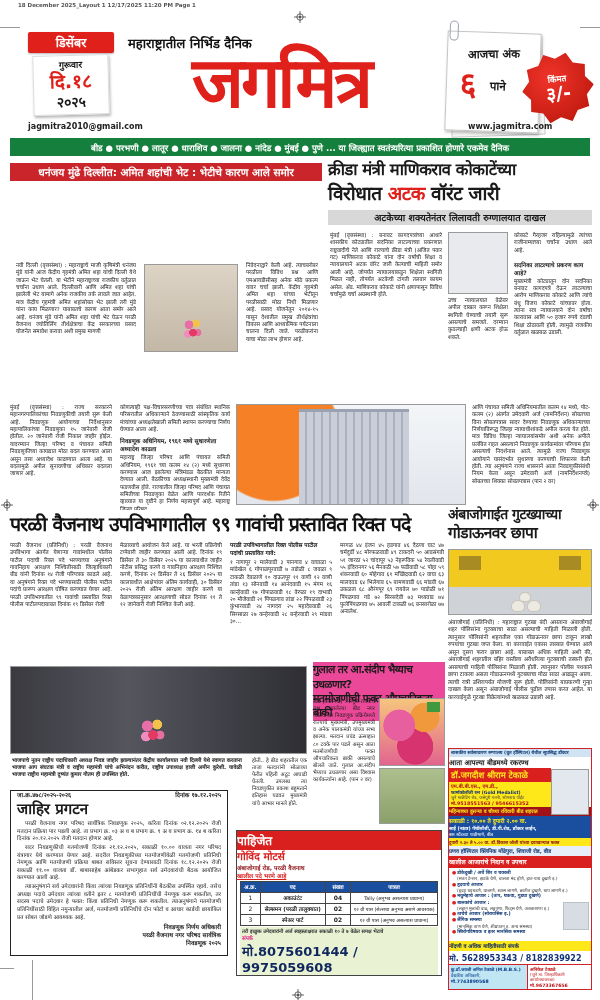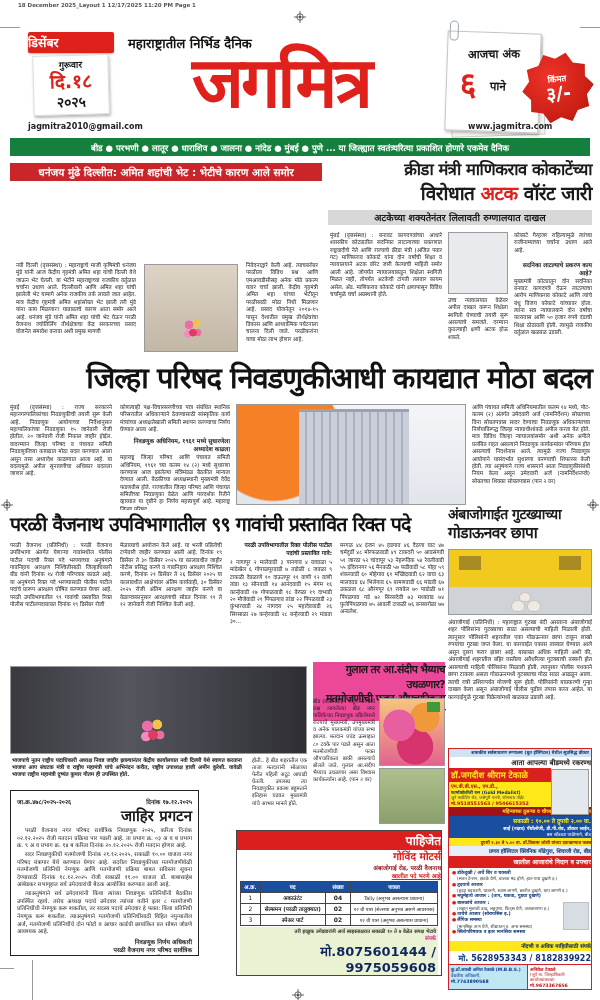--- a/index.html
+++ b/index.html
@@ -1,21 +1,21 @@
 <!DOCTYPE html>
 <html><head>
 <meta charset="utf-8">
 <style>
   *{margin:0;padding:0;box-sizing:border-box}
   html,body{background:#fff}
   .page{position:relative;width:600px;height:1000px;margin:0 auto;background:#fff;overflow:hidden;
         font-family:"DejaVu Sans","Liberation Sans",sans-serif;color:#1a1a1a}
   .abs{position:absolute}
   .tiny{font-size:5.5px;line-height:1.34;text-align:justify;color:#1b1b1b;overflow:hidden}
-  .ctr{text-align:right}
+  .ctr{text-align:left}
   .photo{position:absolute;overflow:hidden;border:0.5px solid #9a9a9a}
   .person{position:absolute;display:flex;flex-direction:column;align-items:center;width:var(--w)}
   .bouquet{position:absolute;background:
     radial-gradient(circle at 30% 30%, #e86ea8 0 18%, transparent 20%),
     radial-gradient(circle at 65% 25%, #f3c24a 0 16%, transparent 18%),
     radial-gradient(circle at 50% 60%, #e23a62 0 20%, transparent 22%),
     radial-gradient(circle at 25% 65%, #f08bbf 0 16%, transparent 18%),
     radial-gradient(circle at 75% 60%, #e66fa0 0 15%, transparent 17%)}
   .sack{position:absolute;background:#eceae2;border-radius:50% 50% 40% 40%;border:0.5px solid #c8c4b8}
   .reg{position:absolute;width:12px;height:12px}
@@ -63,21 +63,21 @@
       </svg>
   </div>
   <div class="trim" style="left:0;top:27px;width:20px;height:1px"></div>
   <div class="trim" style="left:580px;top:27px;width:20px;height:1px"></div>
   <div class="trim" style="left:32px;top:960px;width:1px;height:40px"></div>
   <div class="trim" style="left:0;top:968px;width:14px;height:1px"></div>
 
   <div class="abs" style="left:0;top:30px;width:600px;height:106px">
 
     <div class="abs" style="left:28px;top:2px;width:86px;height:92px">
-      <div style="background:#e0201b;color:#fff;font-weight:bold;font-size:12.5px;padding:2px 0;border-radius:2px;box-shadow:0 1px 2px rgba(0,0,0,.3)">डिसेंबर</div>
+      <div style="background:#e0201b;color:#fff;font-weight:bold;font-size:12.5px;text-align:center;padding:2px 0;border-radius:2px;box-shadow:0 1px 2px rgba(0,0,0,.3)">डिसेंबर</div>
       <div style="background:#fff;margin:2px 5px 0;box-shadow:1px 2px 3px rgba(0,0,0,.3);transform:rotate(-1.5deg);text-align:center;padding:2px 0 3px;border:0.5px solid #ddd">
         <div style="font-size:9px;font-weight:bold">गुरूवार</div>
         <div style="font-size:19px;font-weight:bold;color:#e0201b;line-height:1.1">दि.१८</div>
         <div style="font-size:14px;font-weight:bold">२०२५</div>
       </div>
     </div>
 
     <div class="abs" style="left:128px;top:4px;font-size:13px;font-weight:bold;color:#111">महाराष्ट्रातील निर्भिड दैनिक</div>
     <div class="abs" style="left:116px;top:10px;width:330px;text-align:center;font-size:70px;font-weight:bold;color:#e0201b;letter-spacing:-3px;line-height:1.25">जगमित्र</div>
 
@@ -130,21 +130,20 @@
       </div>
       <div class="abs" style="right:0;top:0;width:78px;height:126px">
         <div class="tiny" style="height:28px">कोकाटे गैरहजर राहिल्यामुळे त्यांच्या राजीनाम्याच्या चर्चांना उधाण आले आहे.</div>
         <div class="ctr" style="font-size:6px;font-weight:bold;line-height:1.3;margin:1px 0">सदनिका लाटल्याचे प्रकरण काय आहे?</div>
         <div class="tiny" style="height:80px">मुख्यमंत्री कोट्यातून दोन सदनिका बनावट कागदपत्रे देऊन लाटल्याचा आरोप माणिकराव कोकाटे आणि त्यांचे बंधू विजय कोकाटे यांच्यावर होता. त्यांना सत्र न्यायालयाने दोन वर्षांचा कारावास आणि ५० हजार रुपये दंडाची शिक्षा ठोठावली होती. त्यामुळे राजकीय वर्तुळात खळबळ उडाली.</div>
       </div>
     </div>
   </div>
 
   <div class="abs" style="left:8px;top:360px;width:584px;height:147px">
-    <div class="ctr" style="font-size:29px;font-weight:bold;letter-spacing:-1px;color:#121212;line-height:1.3">जिल्हा परिषद निवडणुकीआधी कायद्यात मोठा बदल</div>
     <div class="abs" style="left:0;right:0;top:44px;bottom:0">
       <div class="abs tiny" style="left:2px;top:0;width:102px;height:102px">मुंबई (वृत्तसंस्था) : राज्य सरकारने महानगरपालिकांच्या निवडणुकीची तयारी सुरू केली आहे. निवडणूक आयोगाच्या निर्देशानुसार महापालिकांच्या निवडणुका १५ जानेवारी रोजी होतील. २० जानेवारी रोजी निकाल जाहीर होईल. यादरम्यान जिल्हा परिषद व पंचायत समिती निवडणुकीच्या कायद्यात मोठा बदल करण्यात आला असून तसा अध्यादेश काढण्यात आला आहे. या बदलामुळे अपील सुनावणीचा अधिकार बदलला जाणार आहे.</div>
       <div class="abs" style="left:112px;top:0;width:110px;height:102px">
         <div class="tiny" style="height:32px">कोणत्याही पक्ष-विचारसरणीच्या पात्र संबंधित स्थानिक परिसरातील अधिकाऱ्याने ठेवण्यासाठी सांस्कृतिक कार्य मंत्र्यांच्या अध्यक्षतेखाली समिती स्थापन करण्याचा निर्णय घेण्यात आला आहे.</div>
         <div class="ctr" style="font-size:6px;font-weight:bold;line-height:1.35;margin:1px 0">निवडणूक अधिनियम, १९६१ मध्ये सुधारणेला अध्यादेश काढला</div>
         <div class="tiny" style="height:56px">महाराष्ट्र जिल्हा परिषद आणि पंचायत समिती अधिनियम, १९६१ च्या कलम १४ (२) मध्ये सुधारणा करण्यास आज झालेल्या मंत्रिमंडळ बैठकीत मान्यता देण्यात आली. बैठकीच्या अध्यक्षस्थानी मुख्यमंत्री देवेंद्र फडणवीस होते. राज्यातील जिल्हा परिषद आणि पंचायत समितीच्या निवडणुका वेळेत आणि पारदर्शक रितीने व्हाव्यात या दृष्टीने हा निर्णय महत्त्वपूर्ण आहे. महाराष्ट्र जिल्हा परिषद</div>
       </div>
       <div class="photo" style="left:228px;top:0;width:230px;height:101px;background:radial-gradient(circle at 16% 30%,#f58025 0 32%,transparent 33%),linear-gradient(180deg,#f3f5f8,#e2e6ec)">
         <div class="abs" style="left:62px;top:4px;width:110px;height:97px;background:repeating-linear-gradient(90deg,#c9ced8 0 6px,#aab1c0 6px 8px);border-top:3px solid #9aa1b0"></div>
         <div class="person" style="--w:52px;--h:52px;--shirt:#f2f0ec;--hair:#8a8d92;--skin:#c89a70;left:14px;bottom:0"></div>
@@ -205,21 +204,21 @@
   <div class="photo" style="left:10px;top:666px;width:297px;height:88px;background:linear-gradient(90deg,#3a3a40,#55555e 40%,#2e2e34)">
     <div class="person" style="--w:46px;--h:54px;--shirt:#2b2b2e;--hair:#ececec;--skin:#b98a60;left:18px;bottom:0"></div>
     <div class="person" style="--w:44px;--h:52px;--shirt:#1c1c20;--hair:#222222;--skin:#8a5c3a;left:84px;bottom:0"></div>
     <div class="person" style="--w:44px;--h:52px;--shirt:#3c4150;--hair:#3a3a3a;--skin:#c0905f;left:164px;bottom:0"></div>
     <div class="person" style="--w:46px;--h:54px;--shirt:#3f4a5e;--hair:#1d1d1d;--skin:#b9895e;left:236px;bottom:0"></div>
     <div class="bouquet" style="left:128px;bottom:6px;width:28px;height:30px"></div>
   </div>
   <div class="abs tiny" style="left:12px;top:757px;width:230px;height:30px;font-size:5.4px;font-weight:bold;color:#222">भाजपाचे नूतन राष्ट्रीय पदाधिकारी अध्यक्ष निवड जाहीर झाल्यानंतर केंद्रीय कार्यालयात नवी दिल्ली येथे स्वागत करताना भाजपा आप संघटक मंत्री व राष्ट्रीय महामंत्री यांचे अभिनंदन करीत, राष्ट्रीय उपाध्यक्ष हाजी अमीन कुरेशी. यावेळी भाजपा राष्ट्रीय महामंत्री दुष्यंत कुमार गौतम ही उपस्थित होते.</div>
   <div class="abs tiny" style="left:252px;top:757px;width:55px;height:66px;font-size:5.3px">होती.. हे बीड शहरातील एक ताजा मतदारांनी सोळाव्या फेरीत पहिली अटूट आघाडी घेतली. उपलब्ध त्या निवडणुकीत प्रकाश बहुमताने इतिहास घडवत मुख्यमंत्री यांचे आभार मानले होते.</div>
 
-  <div class="abs" style="left:10px;top:790px;width:189px;height:166px;border:1.2px solid #222;background:#fff;padding:7px 6px;overflow:hidden">
+  <div class="abs" style="left:10px;top:790px;width:218px;height:166px;border:1.2px solid #222;background:#fff;padding:0 6px;overflow:hidden">
     <div style="display:flex;justify-content:space-between">
       <span style="font-size:6px;font-weight:bold">जा.क्र.४७८/२०२५-२०२६</span>
       <span style="font-size:6px;font-weight:bold">दिनांक १७.१२.२०२५</span>
     </div>
     <div class="ctr" style="font-size:15px;font-weight:bold;line-height:1.2;margin:1px 0 2px">जाहिर प्रगटन</div>
     <div class="tiny" style="font-size:5.7px;text-indent:8px">परळी वैजनाथ नगर परिषद सार्वत्रिक निवडणूक २०२५, करिता दिनांक ०२.१२.२०२५ रोजी मतदान प्रक्रिया पार पडली आहे. ता प्रभाग क्र. ०३ अ व ब प्रभाग क्र. ९ अ व प्रभाग क्र. १४ ब करिता दिनांक २०.१२.२०२५ रोजी मतदान होणार आहे.</div>
     <div class="tiny" style="font-size:5.7px;text-indent:8px;margin-top:1px">सदर निवडणुकीची मतमोजणी दिनांक २१.१२.२०२५, सकाळी १०.०० वाजता नगर परिषद यंत्रागार येथे करण्यात येणार आहे. सदरील निवडणुकीच्या मतमोजणीवेळी मतमोजणी प्रतिनिधी नेमणूक आणि मतमोजणी प्रक्रिया बाबत सविस्तर सूचना देण्यासाठी दिनांक १८.१२.२०२५ रोजी सकाळी ११.०० वाजता डॉ. बाबासाहेब आंबेडकर सभागृहात सर्व उमेदवारांची बैठक आयोजित करण्यात आली आहे.</div>
     <div class="tiny" style="font-size:5.7px;text-indent:8px;margin-top:1px">त्याअनुषंगाने सर्व उमेदवारांनी किंवा त्यांच्या निवडणूक प्रतिनिधींनी बैठकीस उपस्थित रहावे. तसेच अध्यक्ष पदाचे उमेदवार त्यांच्या वतीने इतर ८ मतमोजणी प्रतिनिधींची नेमणूक करू शकतील, तर सदस्य पदाचे उमेदवार हे फक्त: किंवा प्रतिनिधी नेमणूक करू शकतील. त्याअनुषंगाने मतमोजणी प्रतिनिधींसाठी विहित नमुन्यातील अर्ज, मतमोजणी प्रतिनिधींचे दोन फोटो व आधार कार्डची छायांकित प्रत सोबत जोडणे आवश्यक आहे.</div>
     <div style="text-align:right;margin-top:2px">
       <div style="font-size:6px;font-weight:bold">निवडणूक निर्णय अधिकारी</div>

